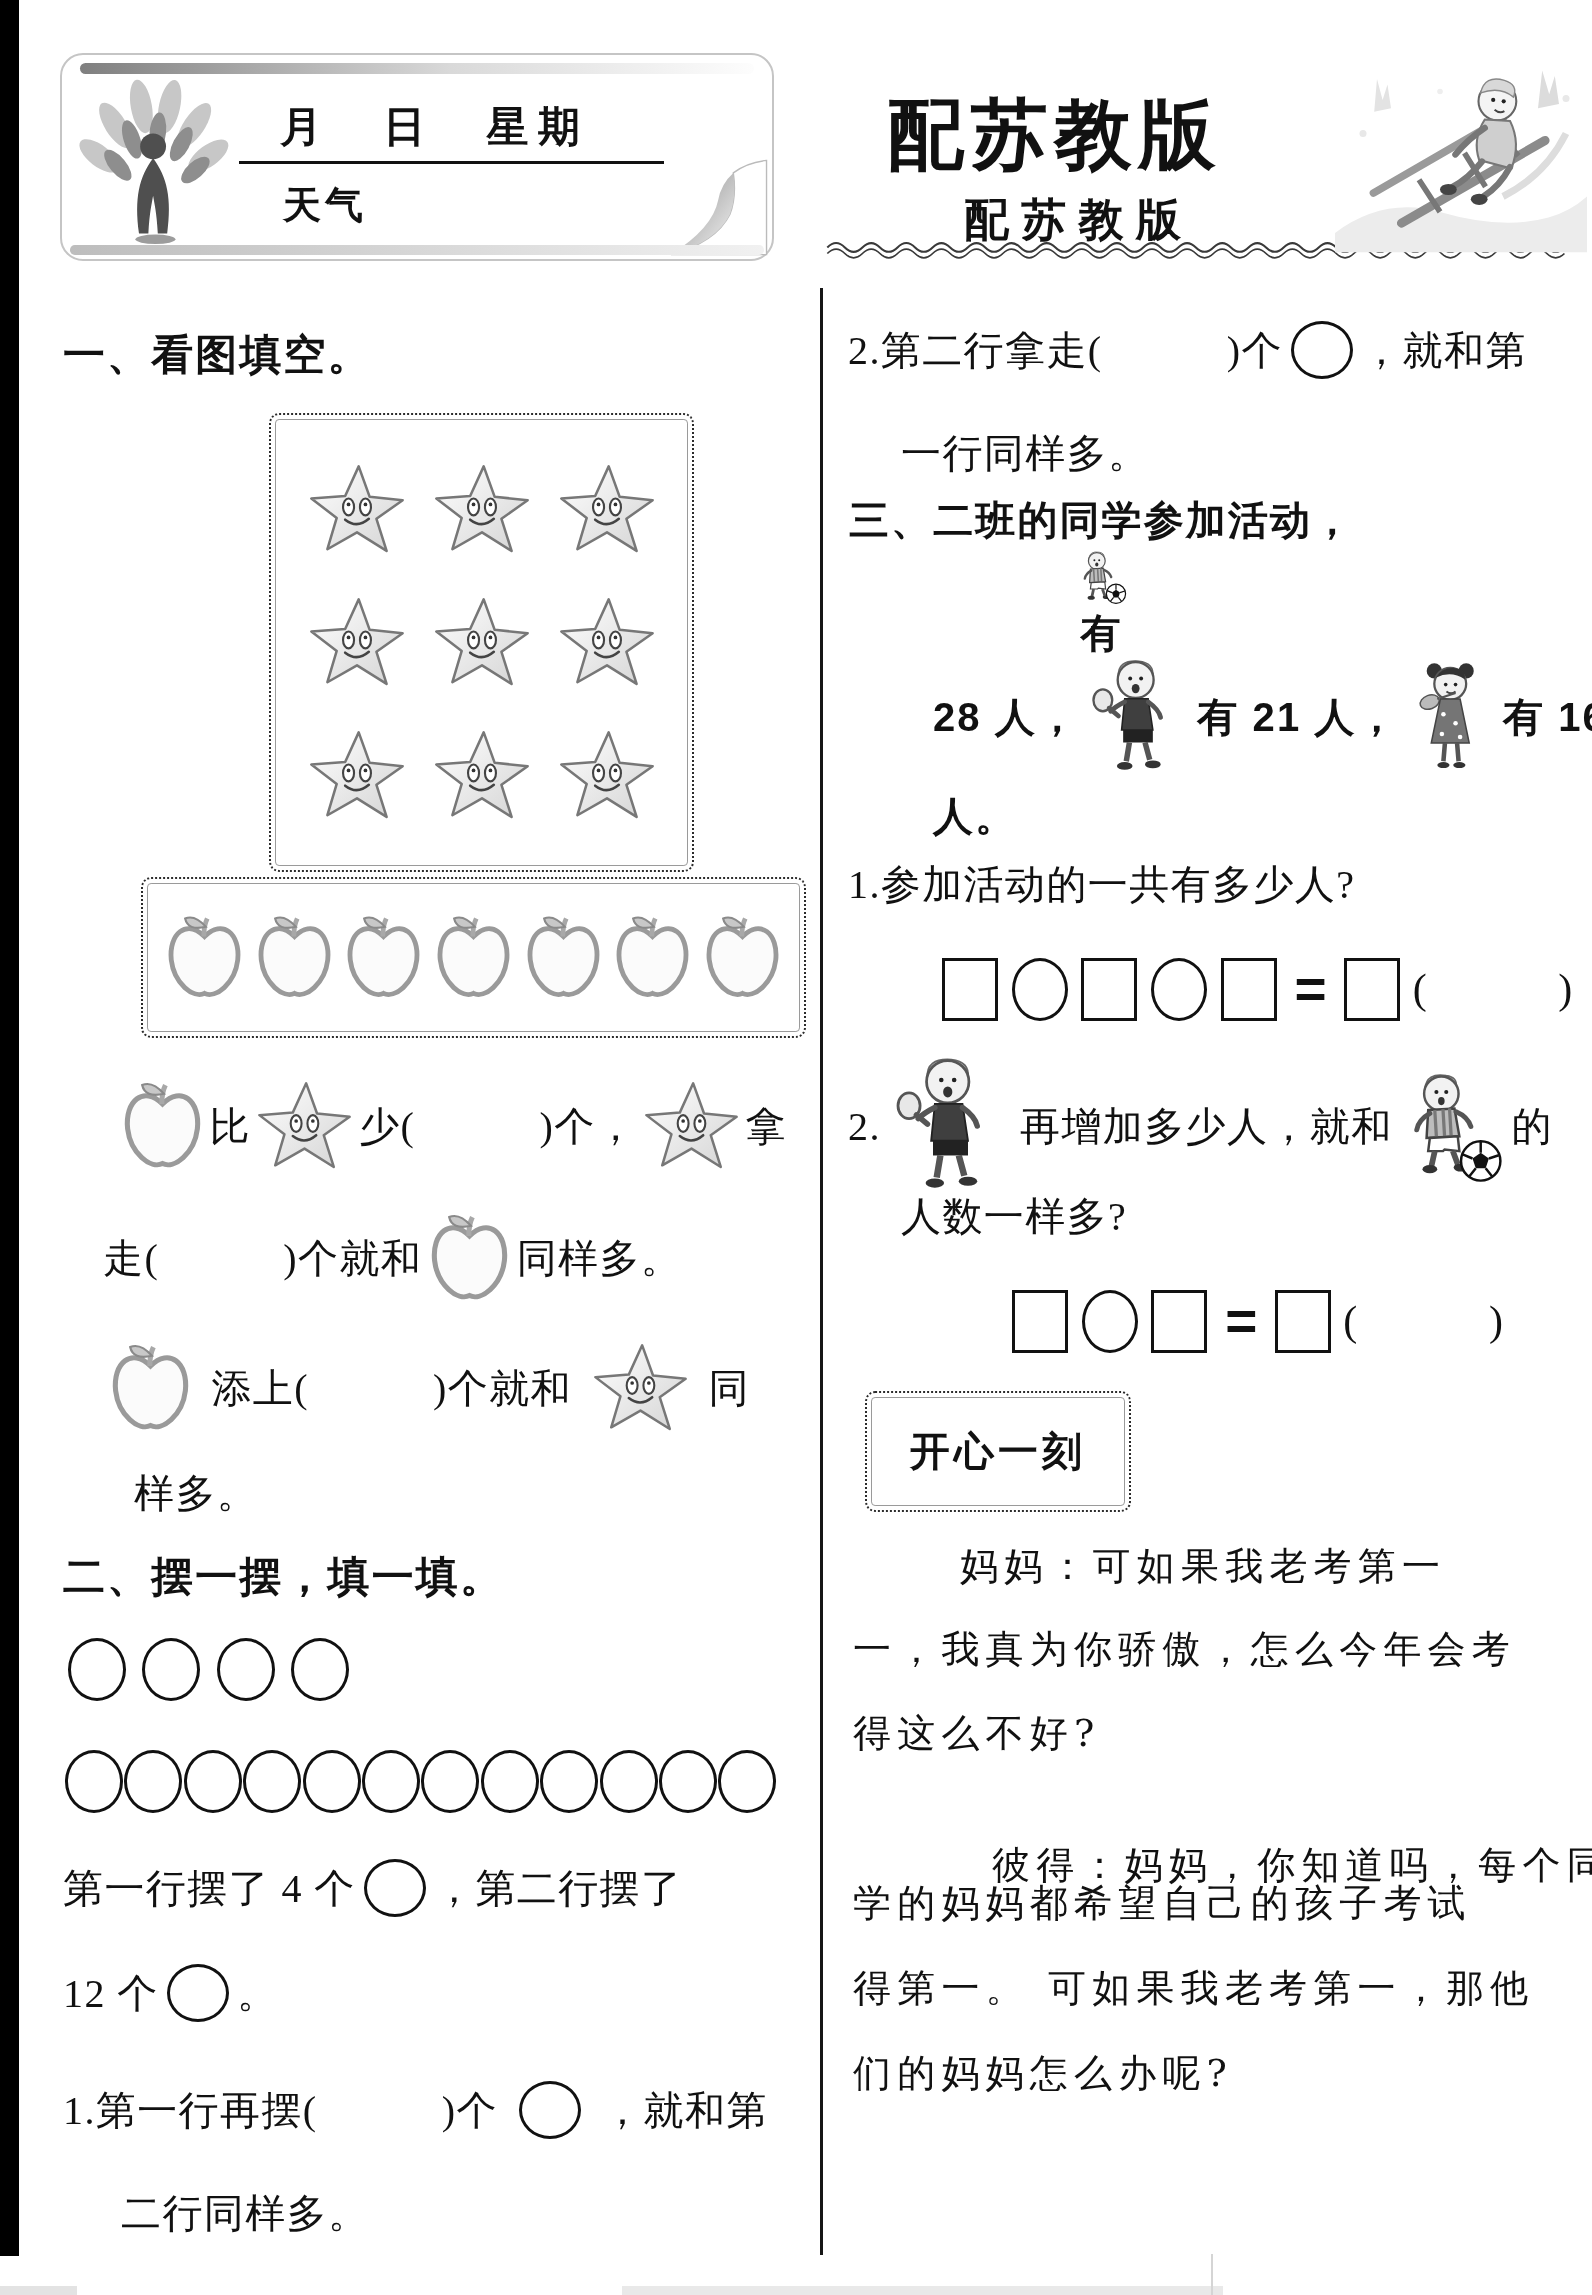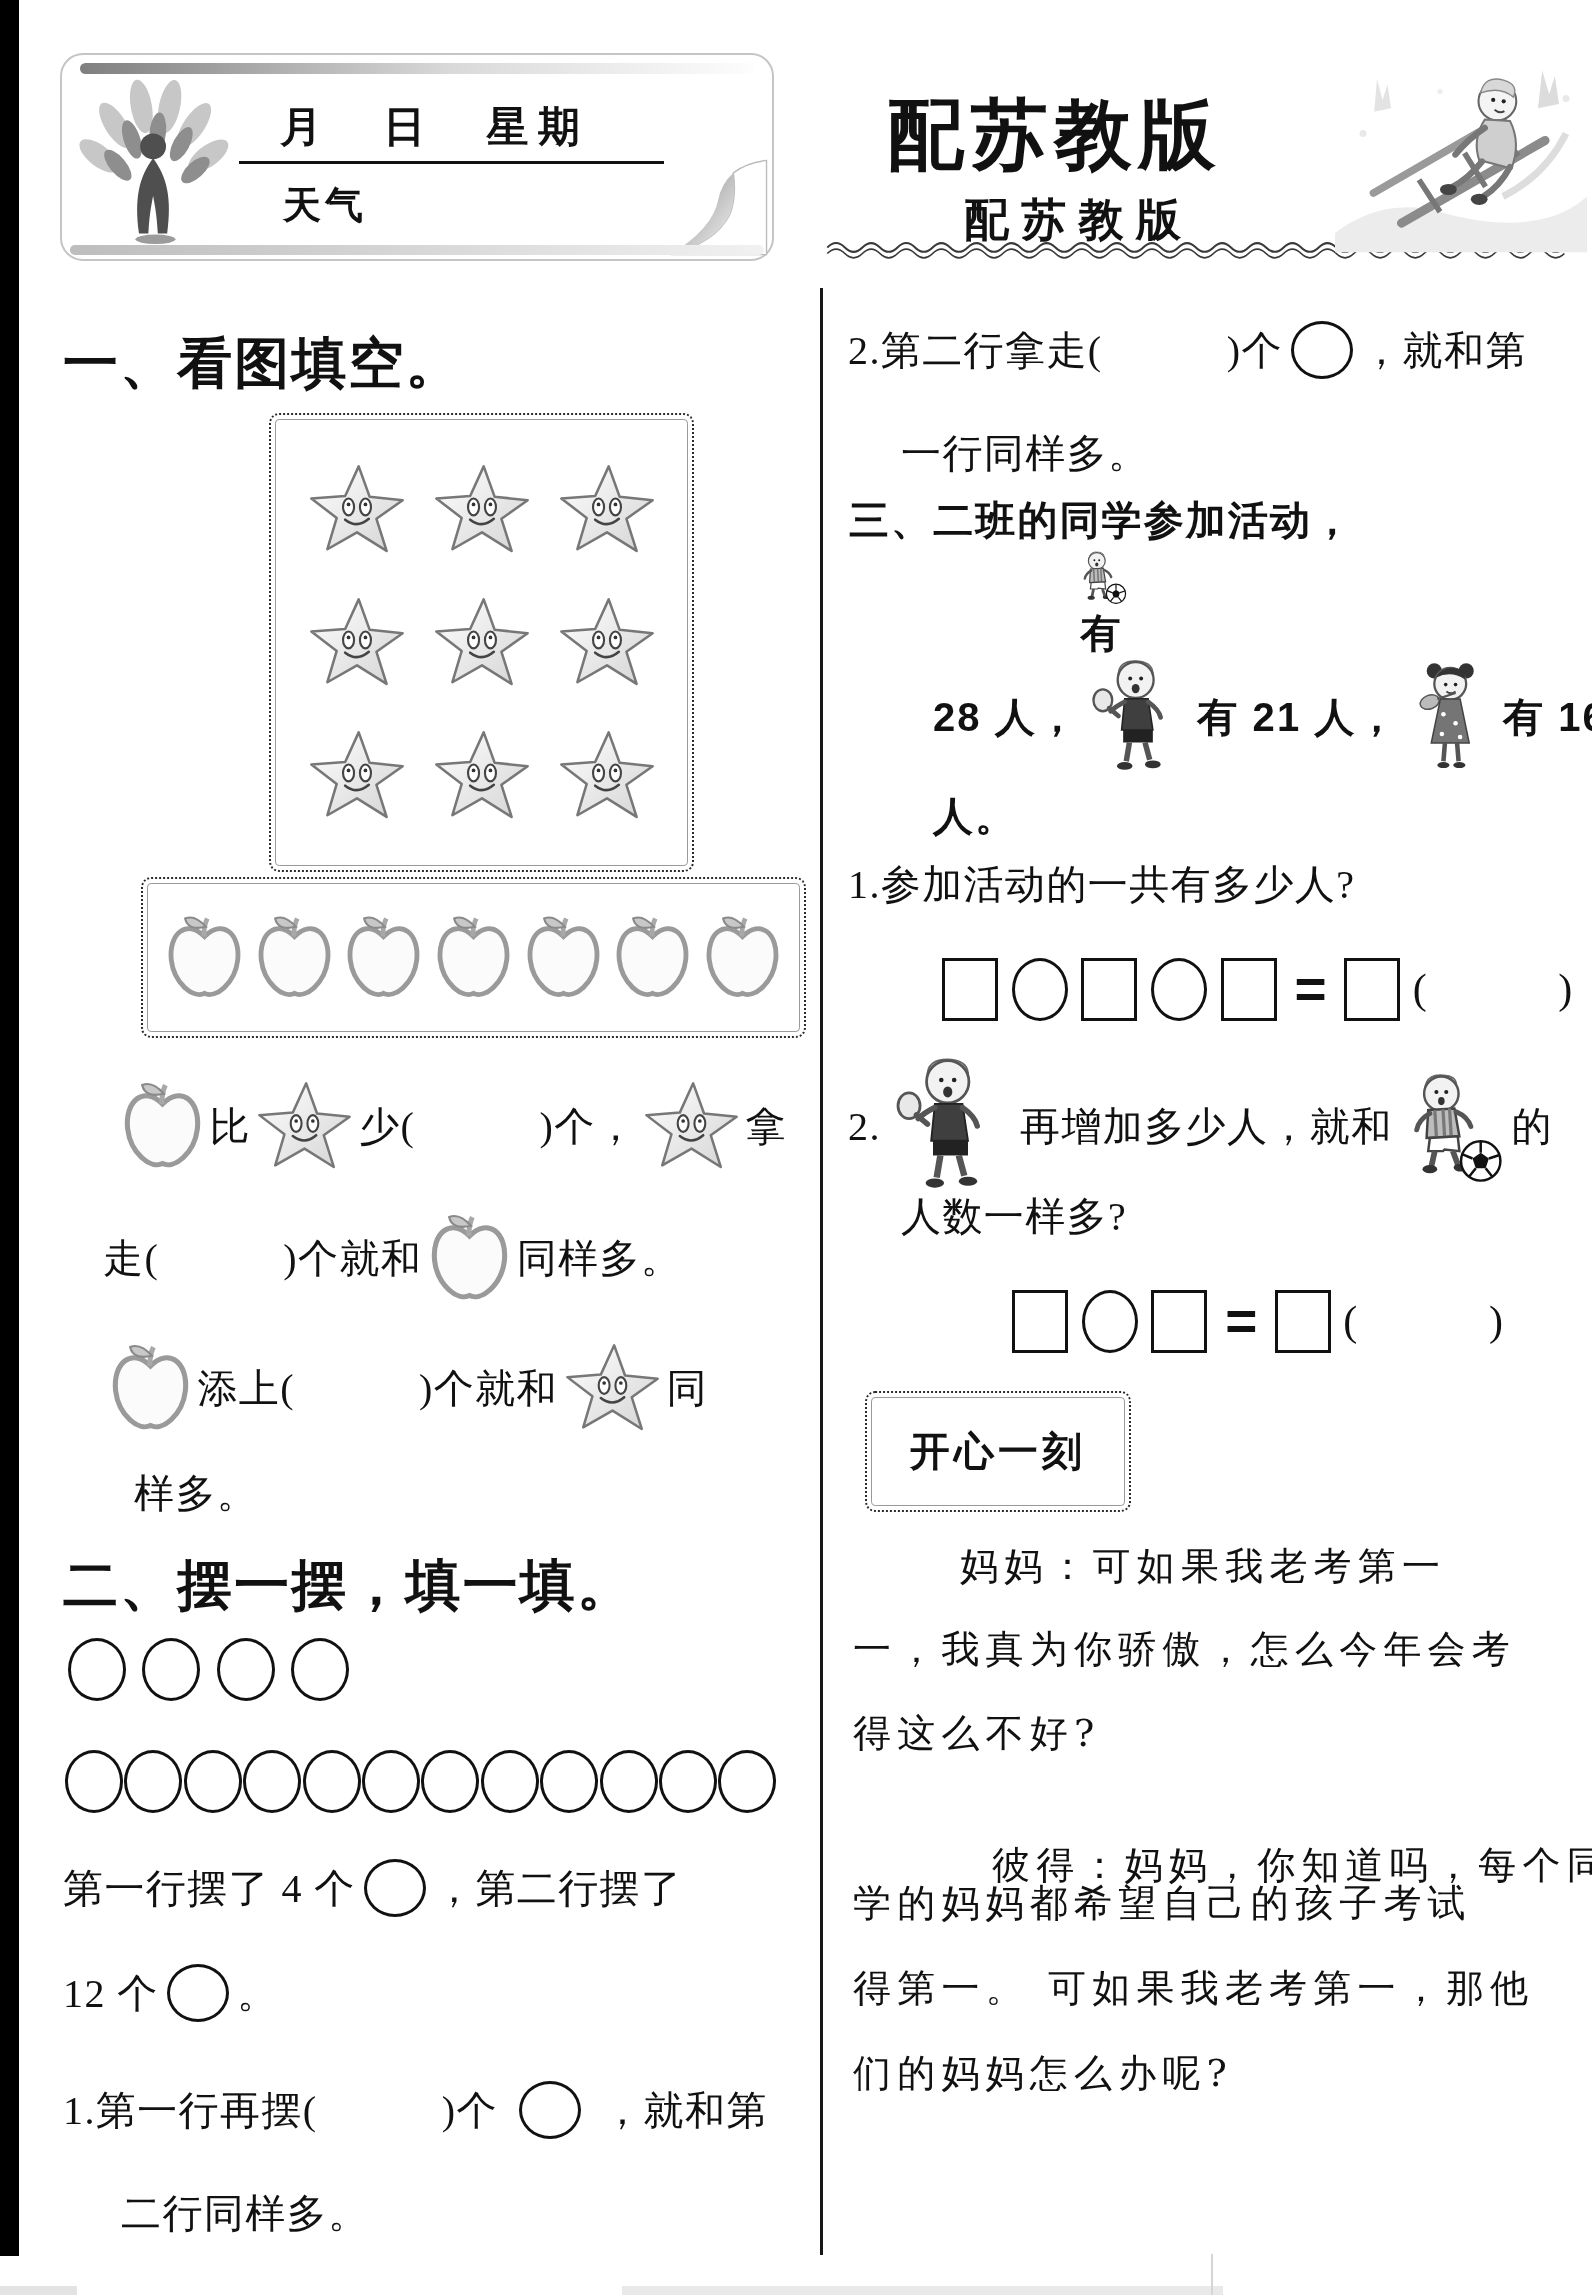--- a/index.html
+++ b/index.html
@@ -24,21 +24,21 @@
   .date-underline{position:absolute;left:177px;top:106px;width:425px;height:3.4px;background:#111;}
   .weather{position:absolute;left:221px;top:125px;font-size:38px;letter-spacing:4.1px;font-weight:600;}
   .page-curl{position:absolute;right:4.1px;bottom:2.7px;width:104px;height:97px;}
   
   .title{left:887px;top:84px;width:438px;font-family:"Liberation Sans","DejaVu Sans",sans-serif;
          font-weight:900;font-size:77px;letter-spacing:6.8px;}
   .edition{left:964px;top:190px;font-weight:700;font-size:45px;letter-spacing:12.3px;}
   .wavy{left:822px;top:238px;}
   .sled{left:1335px;top:49px;width:252px;height:204px;}
   
-  .hd{font-family:"Liberation Sans","DejaVu Sans",sans-serif;font-weight:700;font-size:55px;letter-spacing:2.1px;}
+  .hd{font-family:"Liberation Sans","DejaVu Sans",sans-serif;font-weight:700;font-size:42px;letter-spacing:2.1px;}
   .bt{font-size:40px;letter-spacing:1.4px;}
   .flexline{display:flex;align-items:center;}
   
   .deco{border:1.4px solid #9a9a9a;outline:2.7px dotted #2b2b2b;outline-offset:4.8px;border-radius:4.1px;background:#fff;}
   .stars-box{left:275px;top:419px;width:411px;height:445px;}
   .stars-grid{width:100%;height:100%;display:grid;grid-template-columns:repeat(3,1fr);place-items:center;
               padding:23px 18px;box-sizing:border-box;}
   .star-ic{width:104px;height:93px;}
   .apples-box{left:147px;top:883px;width:651px;height:147px;}
   .apples-row{display:flex;justify-content:space-evenly;align-items:center;height:100%;padding:0 9.6px;}
@@ -305,21 +305,21 @@
   </div>
 
   <div class="abs flexline bt" style="left:103px;top:1200px;height:116px;">
     <span class="txt">走(　　　)个就和</span>
     <svg class="ic-apple-inline" viewBox="0 0 130 138" width="89" height="95">
         <use href="#sym-apple"></use>
       </svg>
     <span class="txt">同样多。</span>
   </div>
 
-  <div class="abs flexline bt" style="left:103px;top:1330px;height:116px;">
+  <div class="abs flexline bt" style="left:103px;top:1330px;height:116px;gap:14px;">
     <svg class="ic-apple-inline" viewBox="0 0 130 138" width="89" height="95">
         <use href="#sym-apple"></use>
       </svg>
     <span class="txt">添上(　　　)个就和</span>
     <svg class="ic-star-inline" viewBox="0 0 150 134" width="103" height="92">
         <use href="#sym-star"></use>
       </svg>
     <span class="txt">同</span>
   </div>
 

